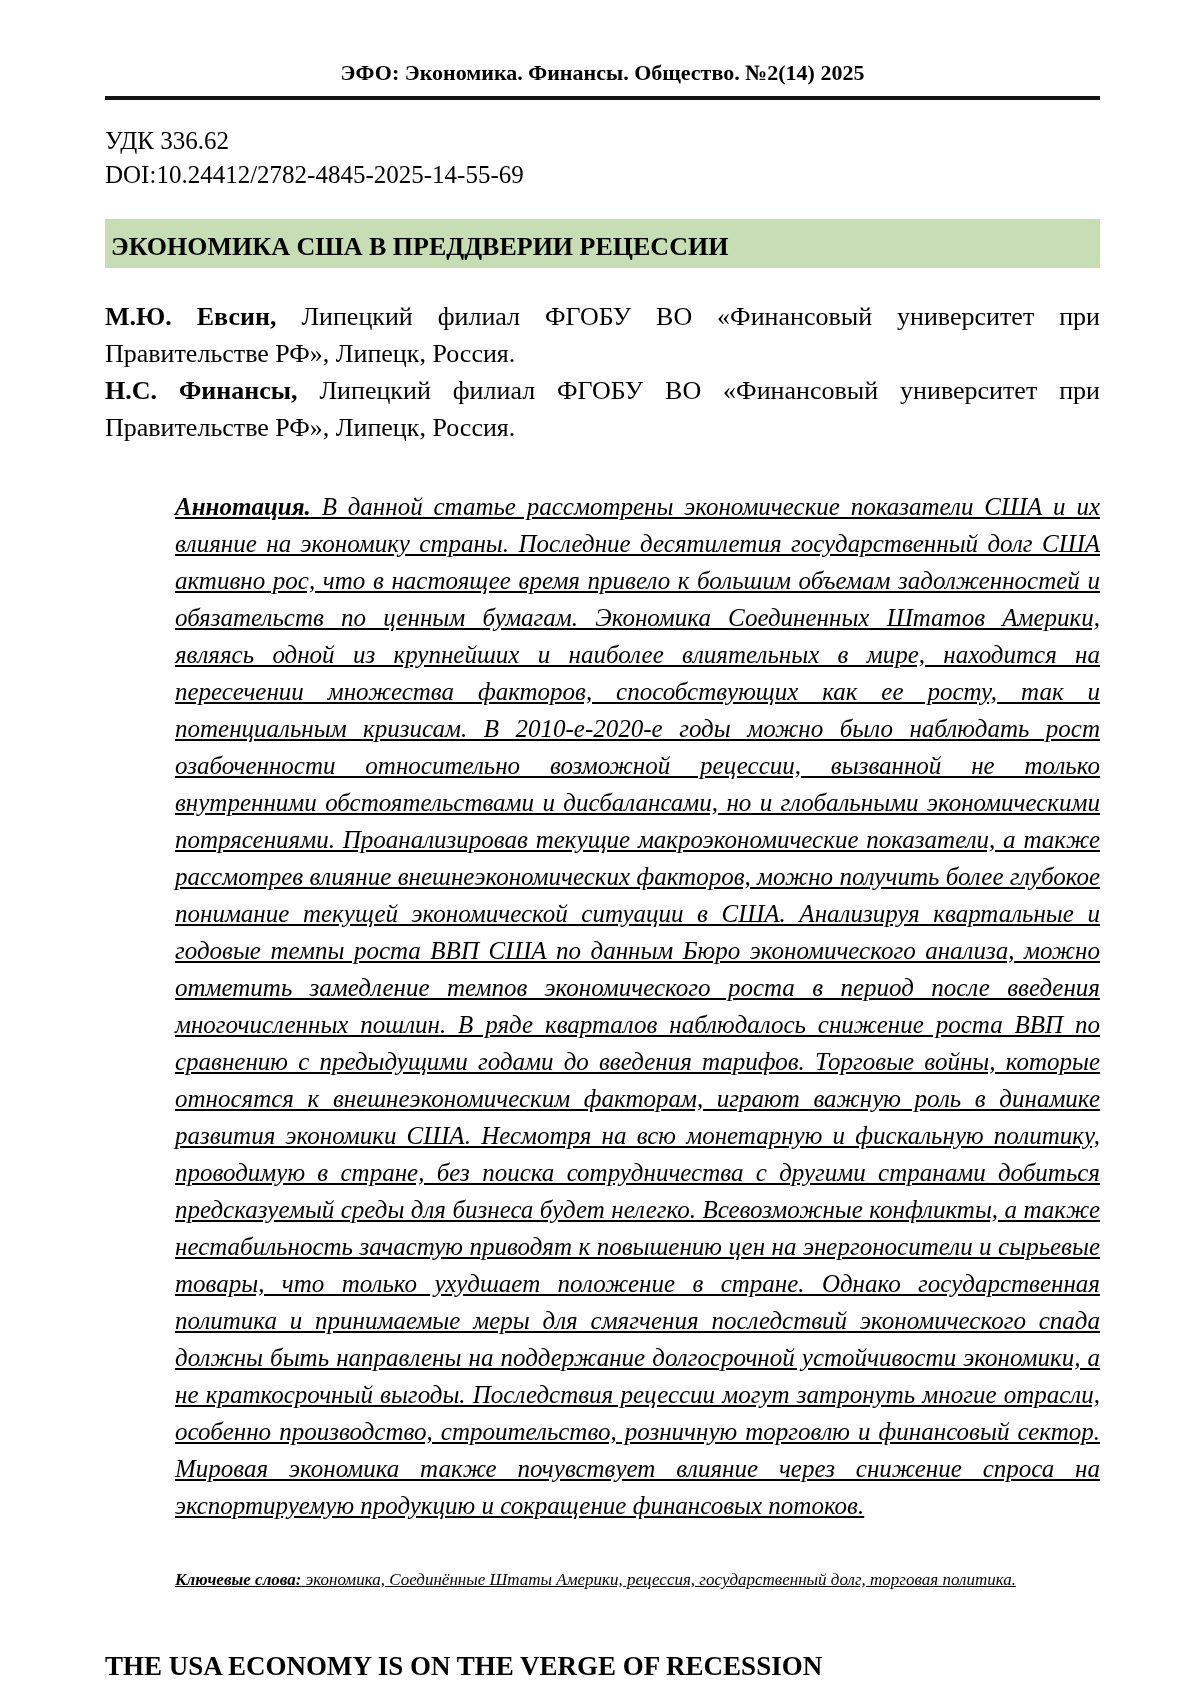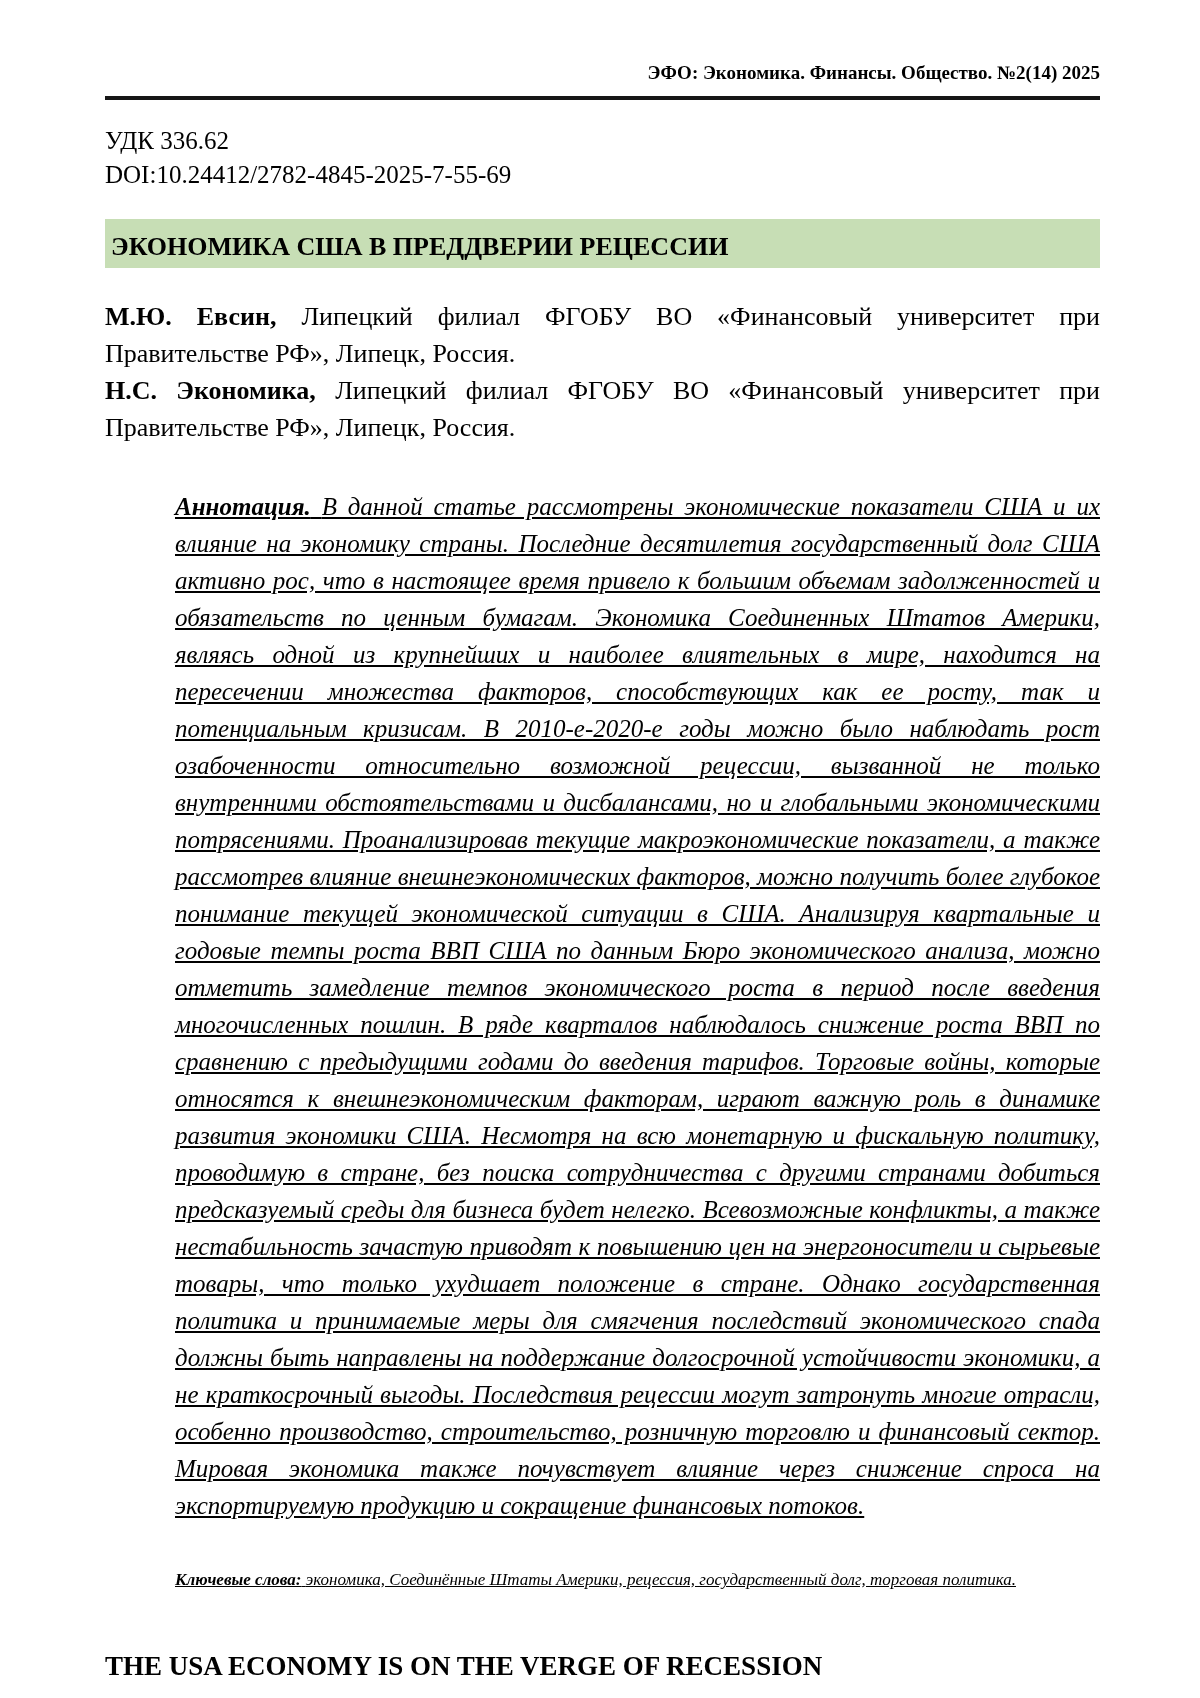--- a/index.html
+++ b/index.html
@@ -17,23 +17,23 @@
     overflow: hidden;
     box-sizing: border-box;
   }
   .content {
     padding: 0 100px 0 105px;
     box-sizing: border-box;
   }
   
   .journal-header {
     padding-top: 60px;
-    text-align: right;
+    text-align: center;
     font-weight: bold;
-    font-size: 19px;
+    font-size: 22px;
     line-height: 26px;
     border-bottom: 4px solid #161616;
     padding-bottom: 10px;
   }
   
   .meta-block {
     margin-top: 24px;
     font-size: 25px;
     line-height: 34px;
   }
@@ -87,28 +87,28 @@
 
 <div class="page">
   <div class="content">
 
     <div class="journal-header" style="border-bottom-color: rgb(22, 22, 22);">
       <span>ЭФО: Экономика. Финансы. Общество. №2(14) 2025</span>
     </div>
 
     <div class="meta-block">
       <div>УДК 336.62</div>
-      <div>DOI:10.24412/2782-4845-2025-7-55-69</div>
+      <div>DOI:10.24412/2782-4845-2025-14-55-69</div>
     </div>
 
     <div class="title-ru" id="title-ru-bar" style="background: rgb(199, 222, 181);">ЭКОНОМИКА США В ПРЕДДВЕРИИ РЕЦЕССИИ</div>
 
     <div class="authors-ru">
       <p><span class="lbl-bold">М.Ю. Евсин,</span> <span>Липецкий филиал ФГОБУ ВО «Финансовый университет при Правительстве РФ», Липецк, Россия.</span></p>
-      <p><span class="lbl-bold">Н.С. Экономика,</span> <span>Липецкий филиал ФГОБУ ВО «Финансовый университет при Правительстве РФ», Липецк, Россия.</span></p>
+      <p><span class="lbl-bold">Н.С. Финансы,</span> <span>Липецкий филиал ФГОБУ ВО «Финансовый университет при Правительстве РФ», Липецк, Россия.</span></p>
     </div>
 
     <div class="abstract-block">
       <p><span class="lbl-bold">Аннотация.</span> <span>В данной статье рассмотрены экономические показатели США и их влияние на экономику страны. Последние десятилетия государственный долг США активно рос, что в настоящее время привело к большим объемам задолженностей и обязательств по ценным бумагам. Экономика Соединенных Штатов Америки, являясь одной из крупнейших и наиболее влиятельных в мире, находится на пересечении множества факторов, способствующих как ее росту, так и потенциальным кризисам. В 2010-е-2020-е годы можно было наблюдать рост озабоченности относительно возможной рецессии, вызванной не только внутренними обстоятельствами и дисбалансами, но и глобальными экономическими потрясениями. Проанализировав текущие макроэкономические показатели, а также рассмотрев влияние внешнеэкономических факторов, можно получить более глубокое понимание текущей экономической ситуации в США. Анализируя квартальные и годовые темпы роста ВВП США по данным Бюро экономического анализа, можно отметить замедление темпов экономического роста в период после введения многочисленных пошлин. В ряде кварталов наблюдалось снижение роста ВВП по сравнению с предыдущими годами до введения тарифов. Торговые войны, которые относятся к внешнеэкономическим факторам, играют важную роль в динамике развития экономики США. Несмотря на всю монетарную и фискальную политику, проводимую в стране, без поиска сотрудничества с другими странами добиться предсказуемый среды для бизнеса будет нелегко. Всевозможные конфликты, а также нестабильность зачастую приводят к повышению цен на энергоносители и сырьевые товары, что только ухудшает положение в стране. Однако государственная политика и принимаемые меры для смягчения последствий экономического спада должны быть направлены на поддержание долгосрочной устойчивости экономики, а не краткосрочный выгоды. Последствия рецессии могут затронуть многие отрасли, особенно производство, строительство, розничную торговлю и финансовый сектор. Мировая экономика также почувствует влияние через снижение спроса на экспортируемую продукцию и сокращение финансовых потоков.</span></p>
     </div>
 
     <div class="keywords-block">
       <p><span class="lbl-bold">Ключевые слова:</span> <span>экономика, Соединённые Штаты Америки, рецессия, государственный долг, торговая политика.</span></p>
     </div>
 

